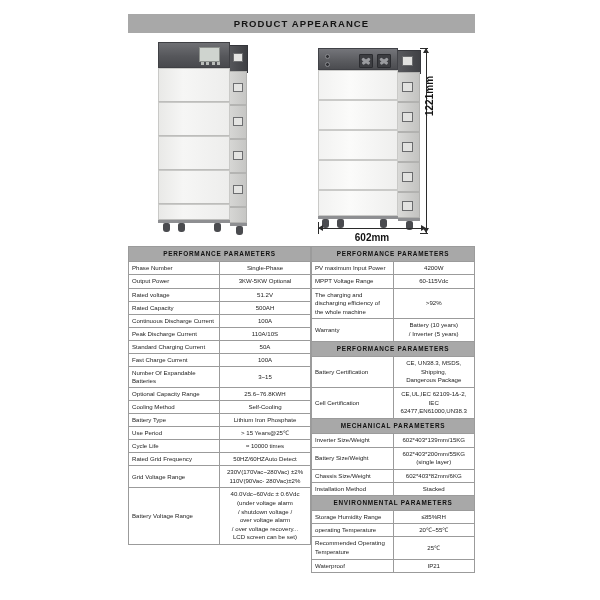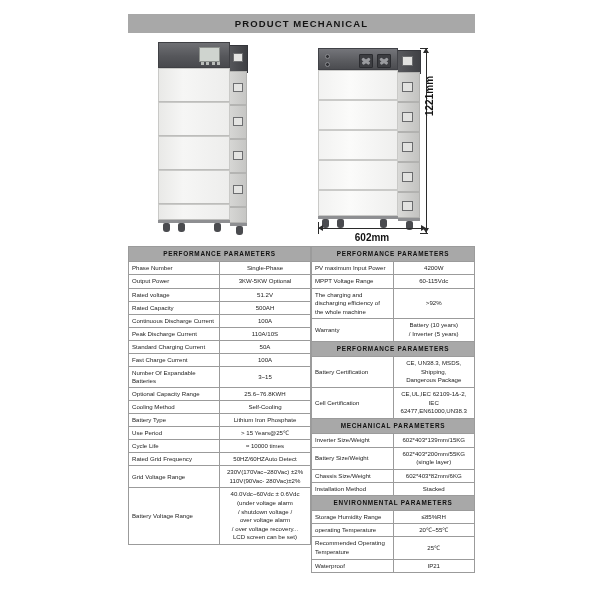--- a/index.html
+++ b/index.html
@@ -303,21 +303,21 @@
   .tbl-right .v { width: 80px; }
   .tbl-right .k-wide { width: 72px; }
   .tbl-right .v-wide { width: 92px; }
 
   .multiline { line-height: 1.42; }
 </style>
 </head>
 <body>
 
 <div class="banner">
-  <span class="banner-text">PRODUCT MECHANICAL</span>
+  <span class="banner-text">PRODUCT APPEARANCE</span>
 </div>
 
 <div class="product-area">
 
   <div class="unit unit-left">
     <div class="stack" style="width:89px;height:196px;">
 
       <div class="l-top-front mod" style="position:absolute;left:0;top:0;width:72px;height:26px;">
         <div class="screen"></div>
         <div class="screen-lines">

